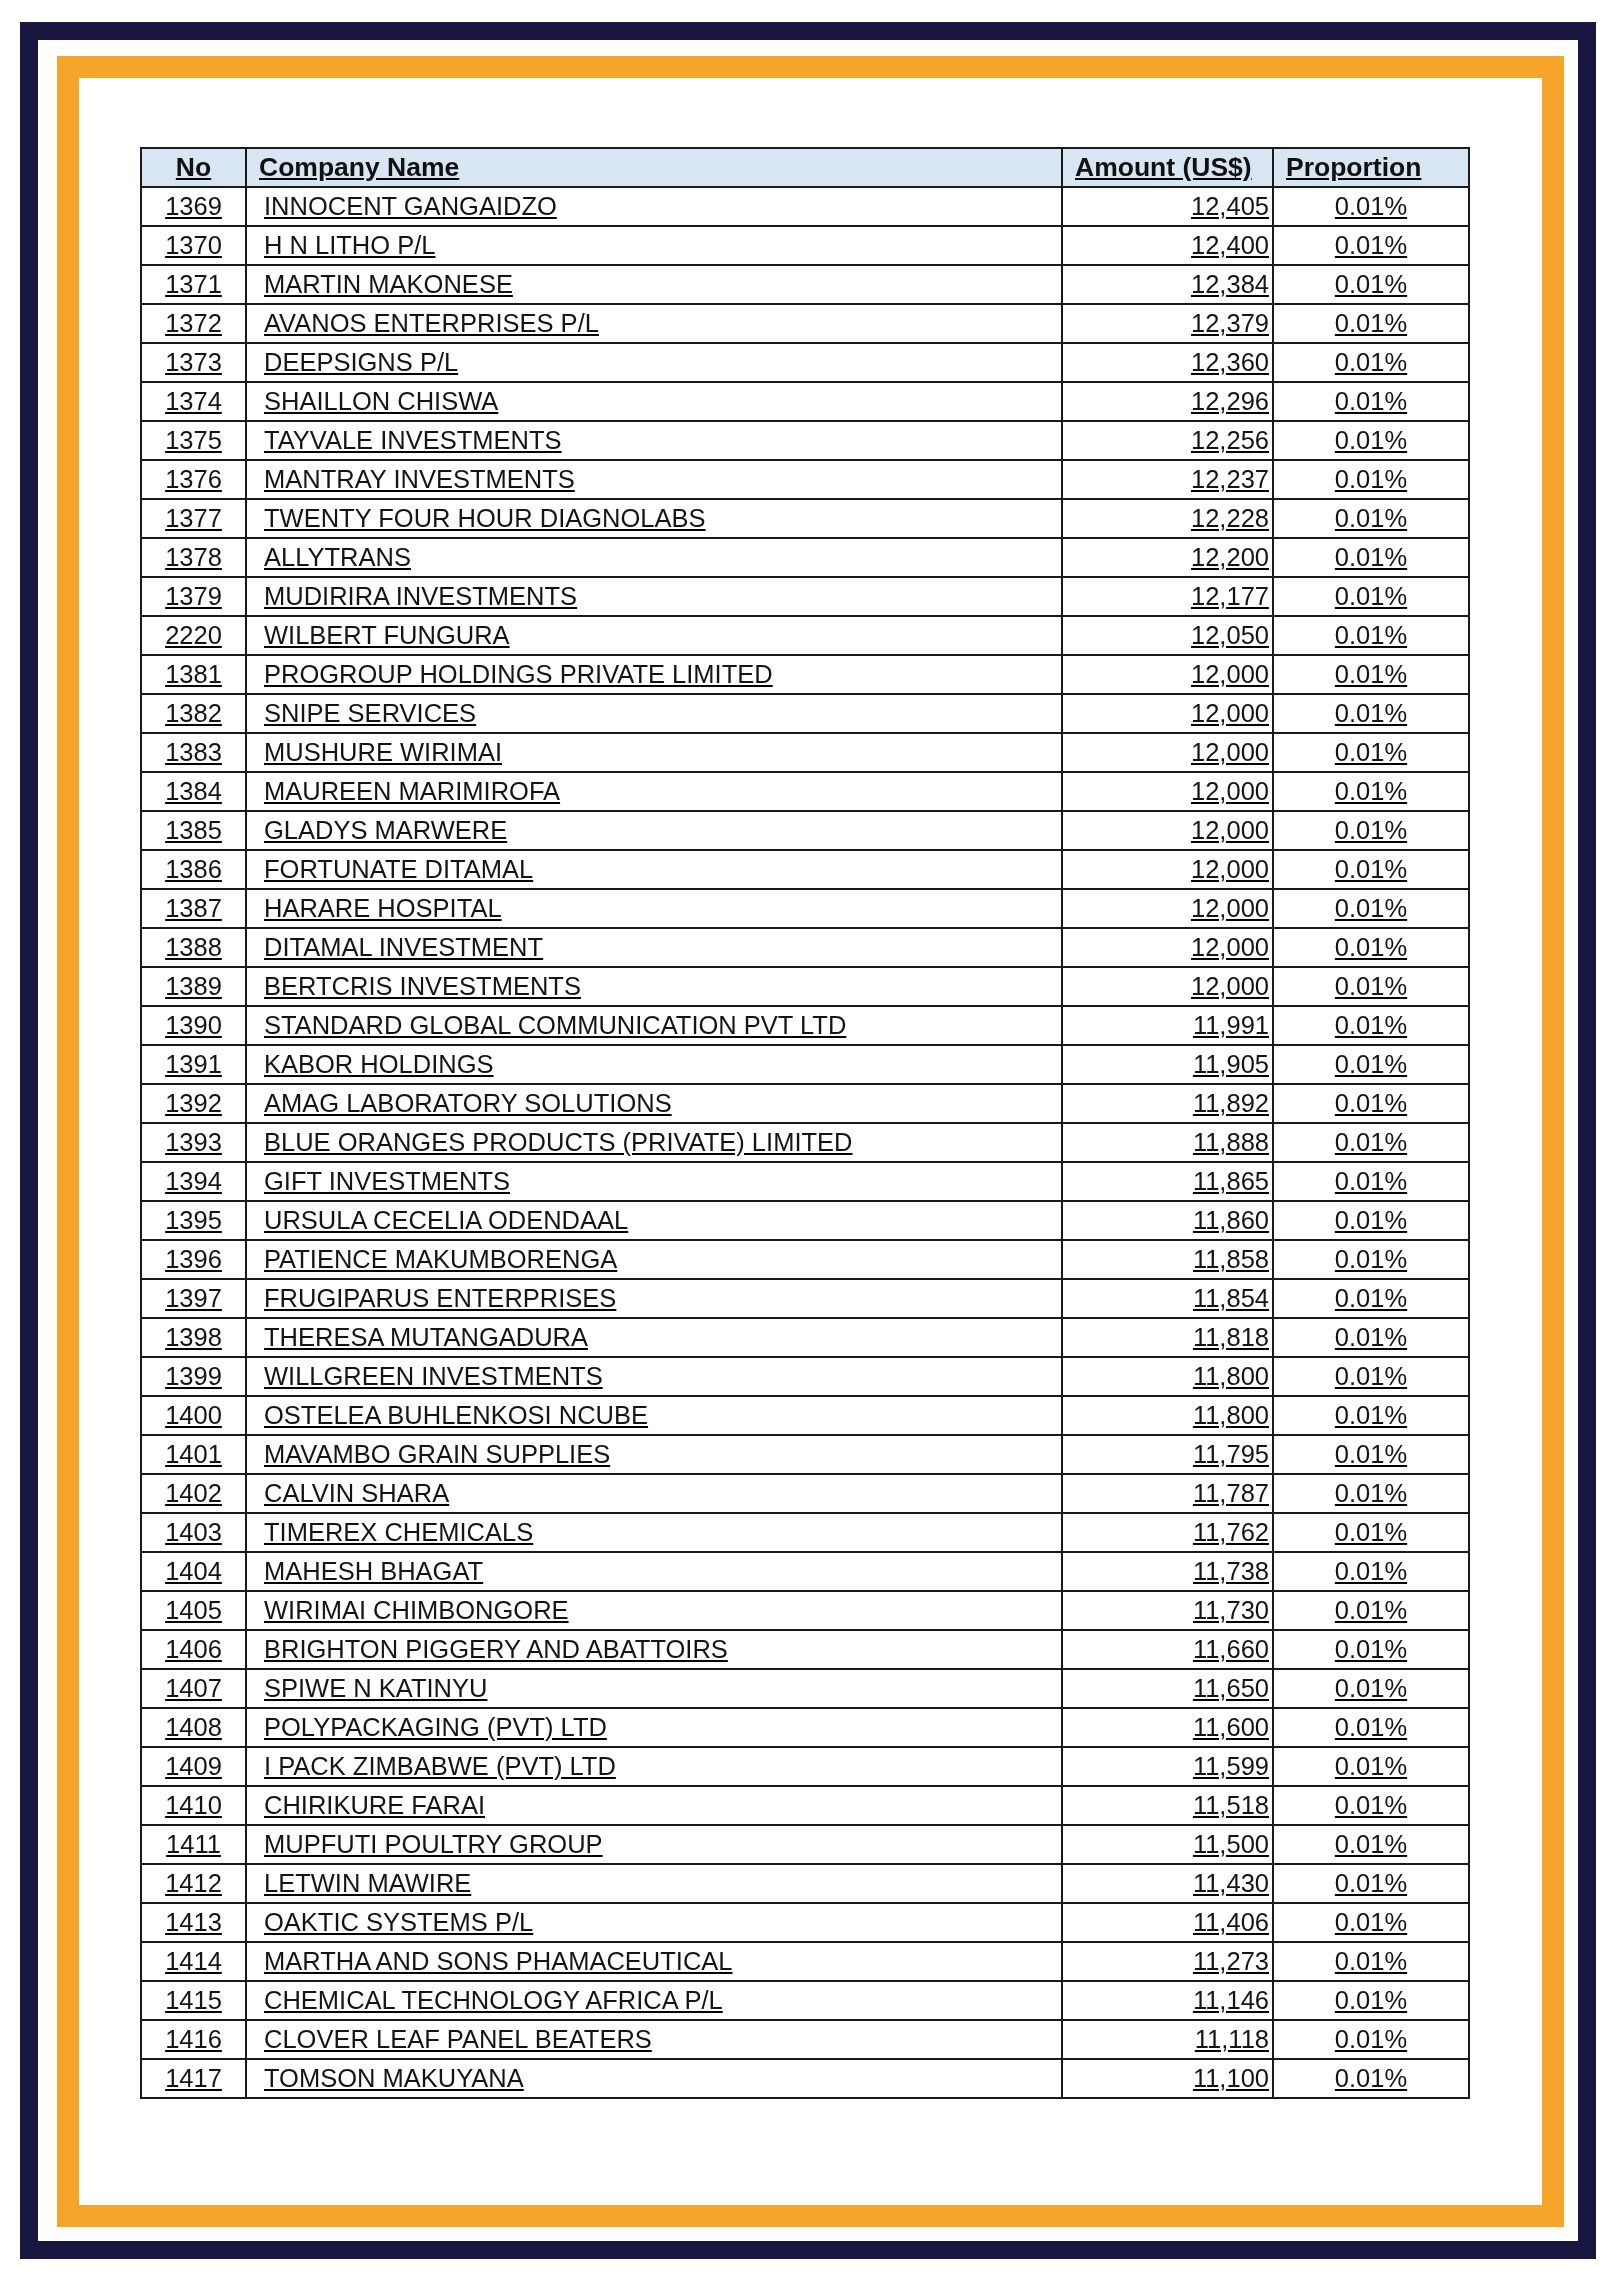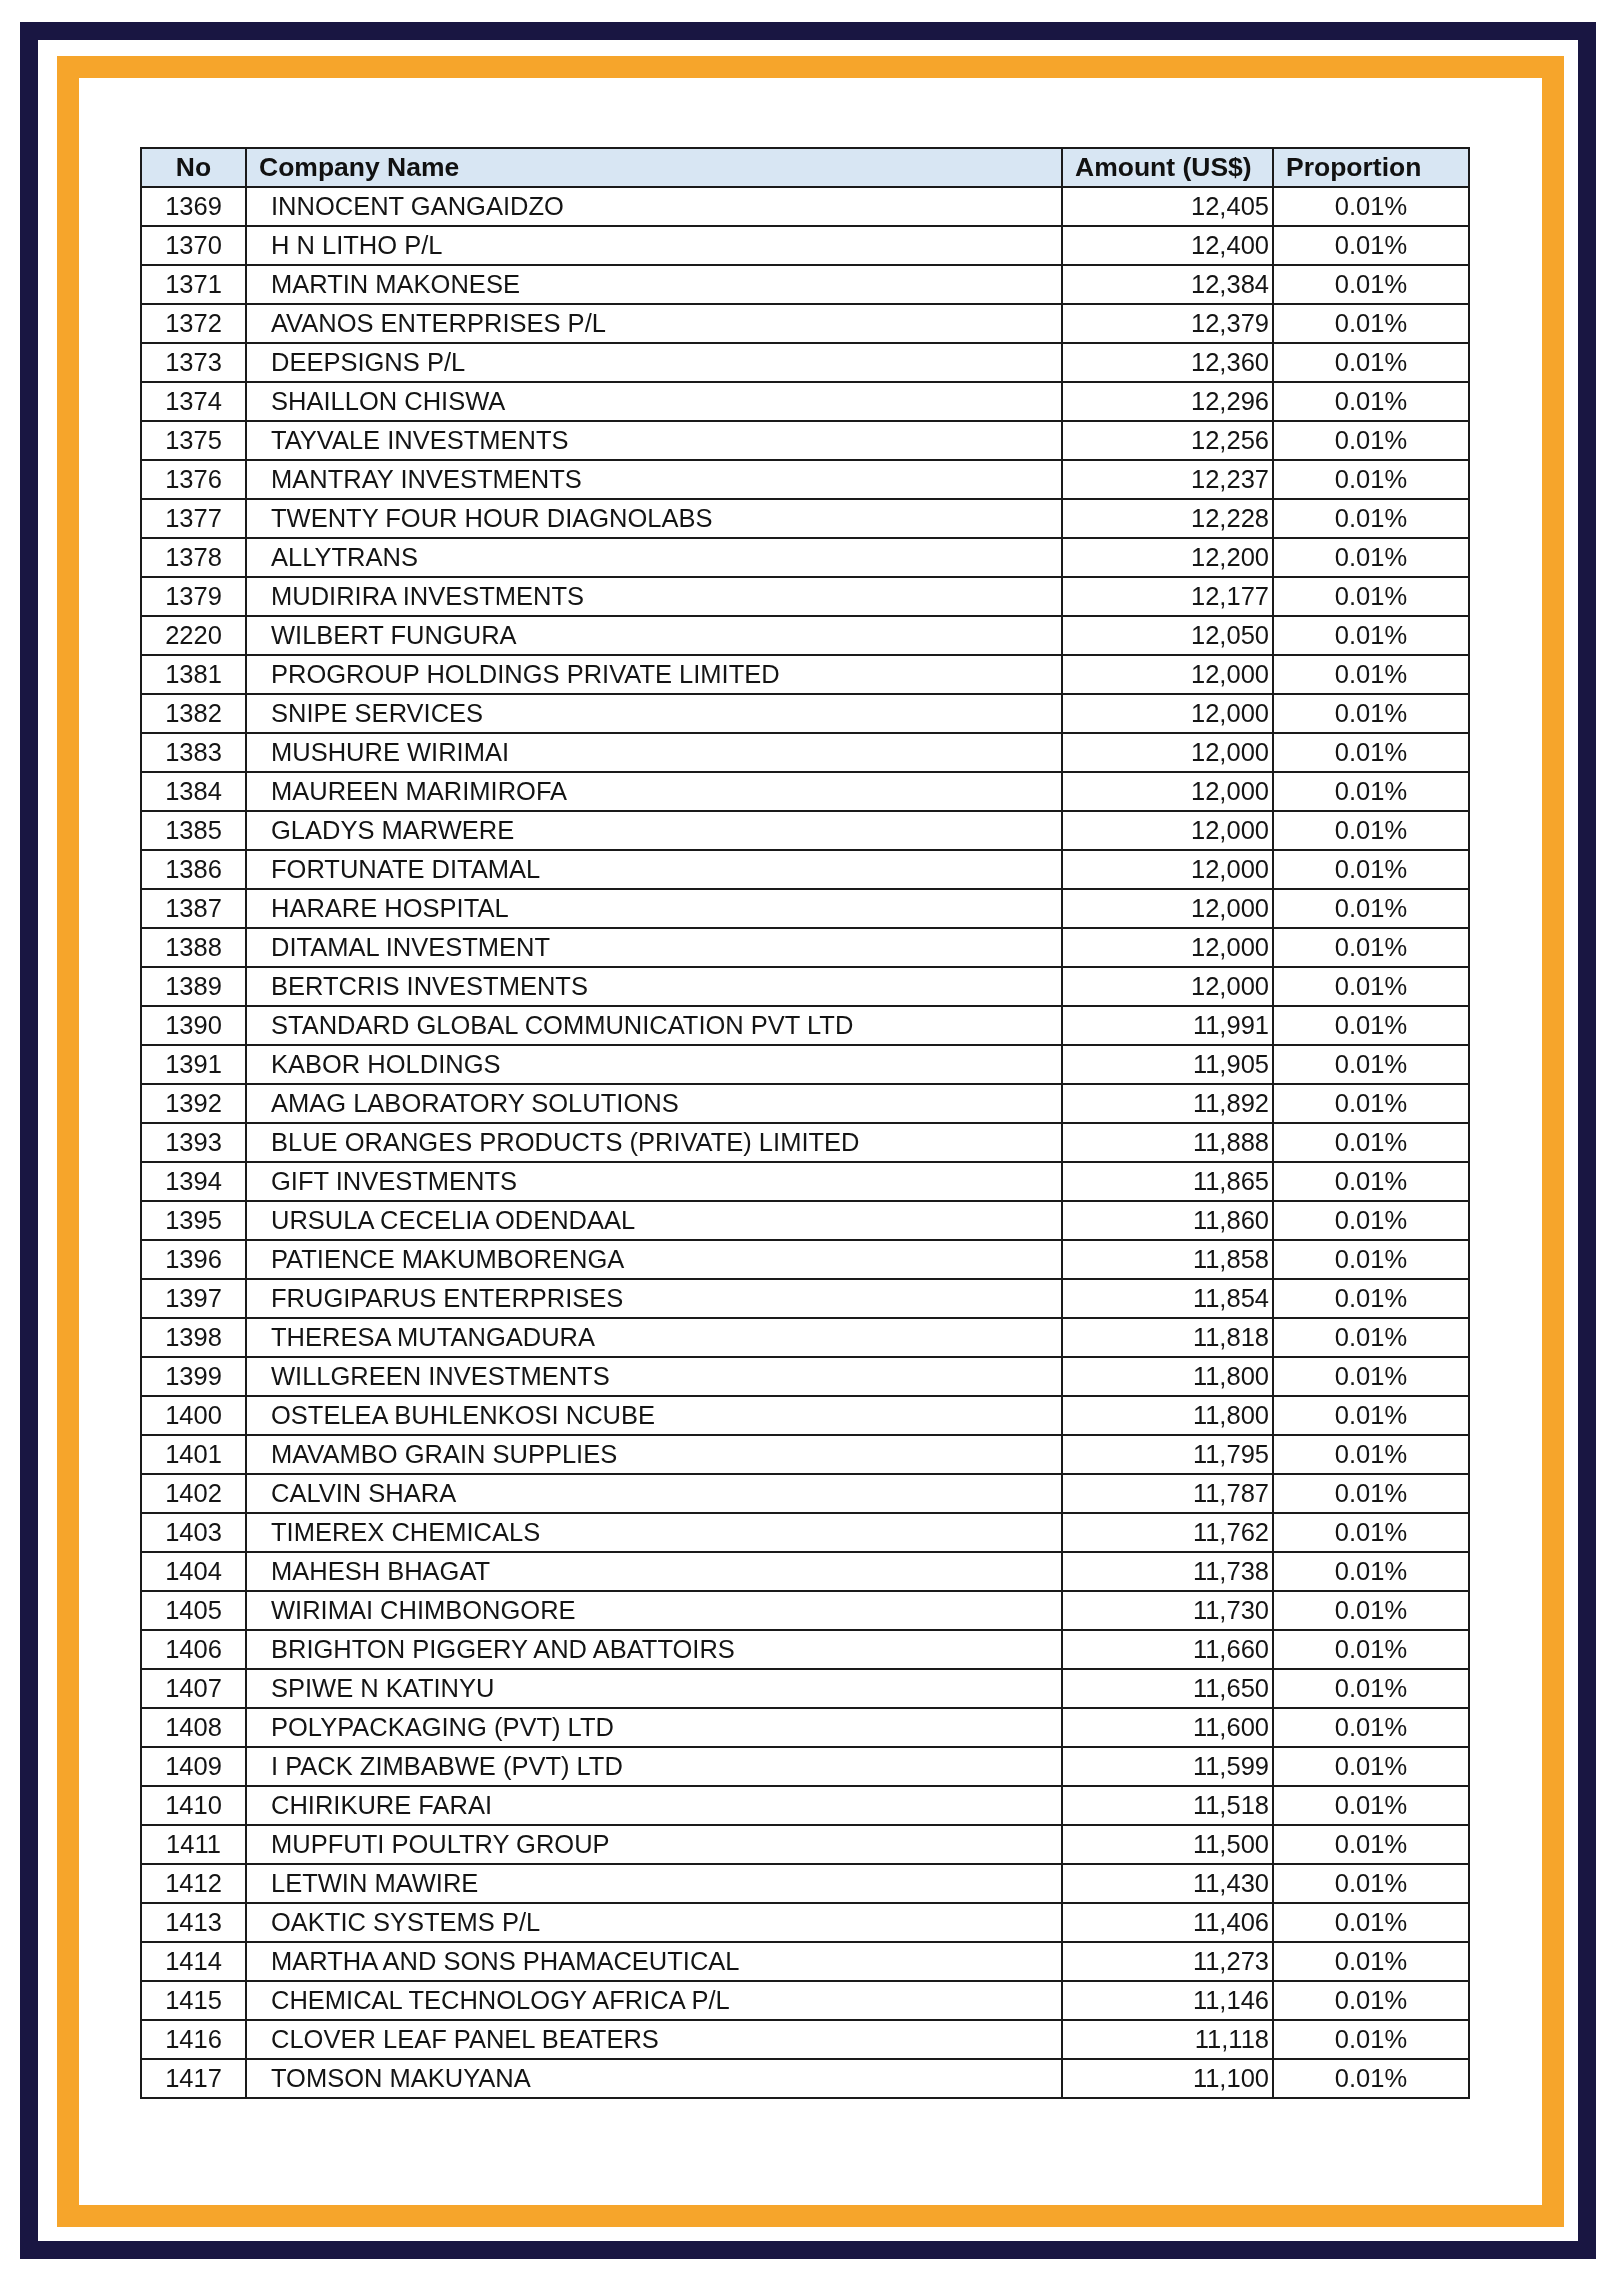--- a/index.html
+++ b/index.html
@@ -33,20 +33,21 @@
     border: 22.5px solid #f6a52b;
     box-sizing: border-box;
   }
   table.company-table {
     position: absolute;
     left: 140px;
     top: 147px;
     width: 1328px;
     border-collapse: collapse;
     table-layout: fixed;
+    text-decoration: underline;
   }
   .company-table th,
   .company-table td {
     border: 2.9px solid #1a1a1a;
     height: 39px;
     padding: 0;
     box-sizing: border-box;
     font-size: 25.5px;
     color: #141414;
     background: #ffffff;
@@ -58,21 +59,21 @@
     background: #d8e6f3;
     font-weight: bold;
     font-size: 26.5px;
     color: #111111;
   }
   th.h-no        { text-align: center; }
   th.h-name,
   th.h-amount,
   th.h-prop      { text-align: left; padding-left: 12px; }
   td.c-no        { text-align: center; border-radius: 14px; }
-  td.c-name      { text-align: left;  padding-left: 24px; }
+  td.c-name      { text-align: left;  padding-left: 17px; }
   td.c-amount    { text-align: right; padding-right: 3px; }
   td.c-prop      { text-align: center; }
 </style>
 </head>
 <body>
 
 <div class="page">
   <div class="navy-frame"></div>
   <div class="orange-frame"></div>
 

